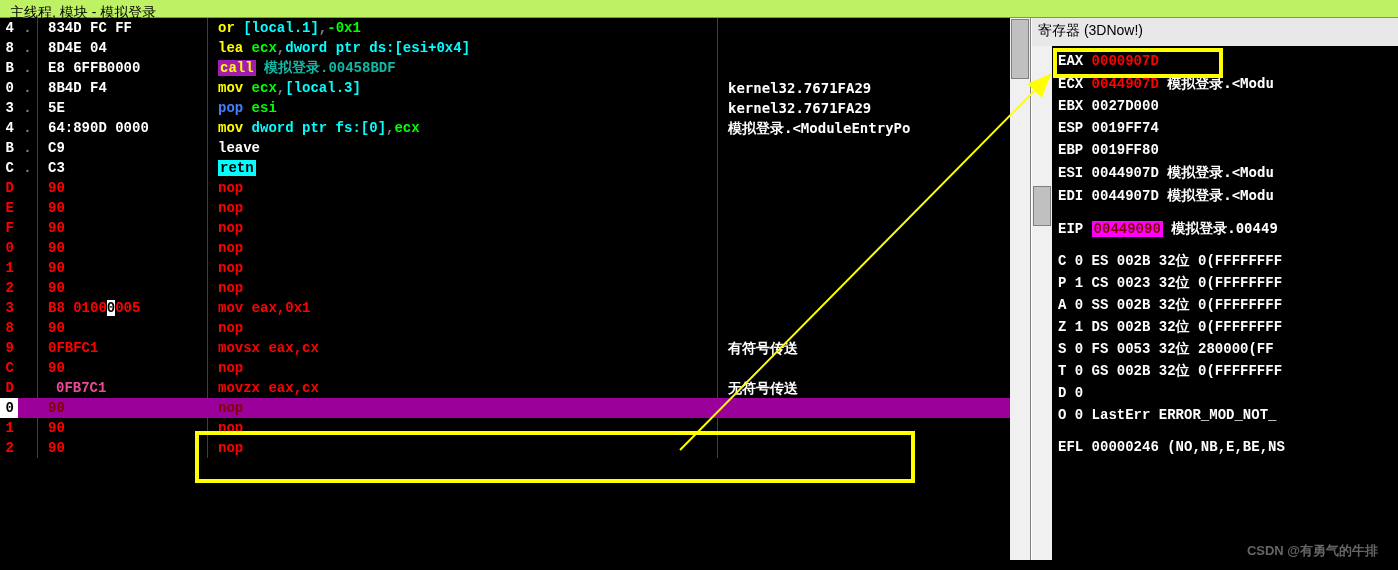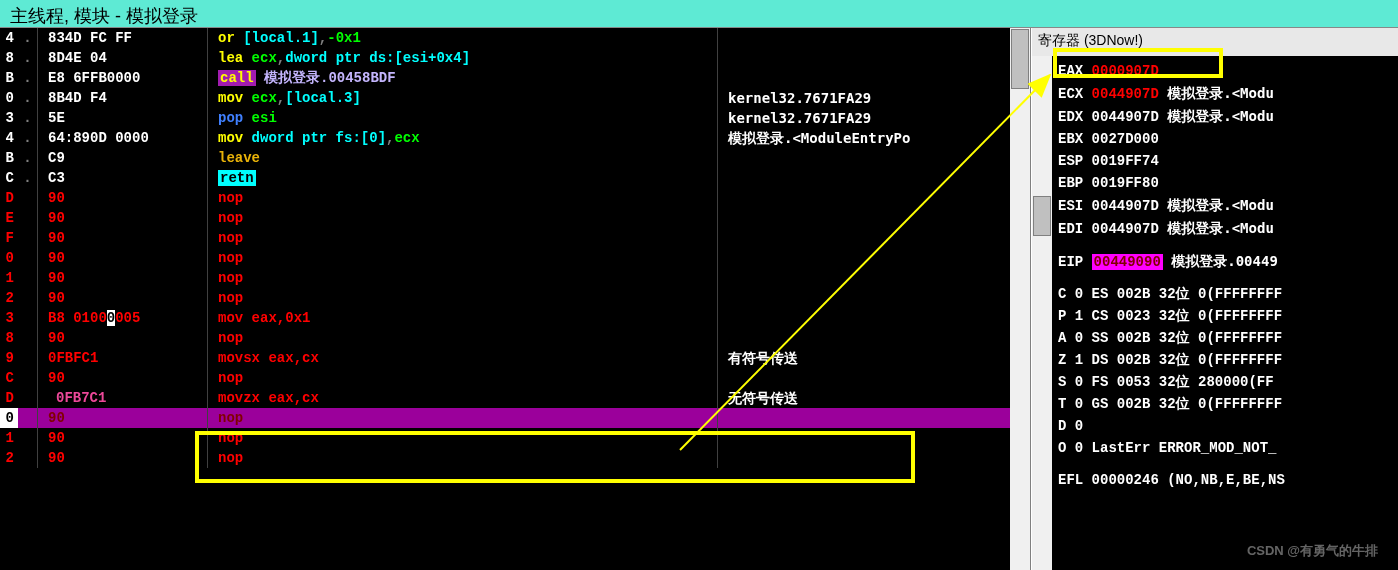--- a/index.html
+++ b/index.html
@@ -7,27 +7,27 @@
   font-family: 'Courier New', monospace;
   font-size: 14px;
   font-weight: bold;
   background: #000;
   overflow: hidden;
   width: 1398px;
   height: 570px;
   position: relative;
 }
 .titlebar {
-  background: #5eead4;
+  background: #bef264;
   color: #000;
   padding: 4px 10px;
   font-family: 'Microsoft YaHei', sans-serif;
   font-weight: normal;
-  font-size: 18px;
-  height: 28px;
+  font-size: 14px;
+  height: 18px;
   border-bottom: 1px solid #888;
 }
 .main-container {
   display: flex;
   height: 542px;
   background: #fff;
 }
 .disasm-panel {
   width: 1031px;
   background: #000;
@@ -159,21 +159,21 @@
           <div class="col-addr" style="color: rgb(255, 255, 255);">8</div>
           <div class="col-mark">.</div>
           <div class="col-bytes">8D4E 04</div>
           <div class="col-disasm"><span style="color: rgb(255, 255, 0);">lea </span><span style="color: rgb(0, 255, 0);">ecx</span><span style="color: rgb(128, 128, 128);">,</span><span style="color: rgb(0, 255, 255);">dword ptr ds:[esi+0x4]</span></div>
           <div class="col-comment"></div>
         </div>
         <div class="disasm-row">
           <div class="col-addr" style="color: rgb(255, 255, 255);">B</div>
           <div class="col-mark">.</div>
           <div class="col-bytes">E8 6FFB0000</div>
-          <div class="col-disasm"><span class="hl-red-bg">call</span><span style="color: rgb(255, 255, 255);"> </span><span style="color: #c4b5fd;">模拟登录.00458BDF</span></div>
+          <div class="col-disasm"><span class="hl-red-bg">call</span><span style="color: rgb(255, 255, 255);"> </span><span style="color: #14b8a6;">模拟登录.00458BDF</span></div>
           <div class="col-comment"></div>
         </div>
         <div class="disasm-row">
           <div class="col-addr" style="color: rgb(255, 255, 255);">0</div>
           <div class="col-mark">.</div>
           <div class="col-bytes">8B4D F4</div>
           <div class="col-disasm"><span style="color: rgb(255, 255, 0);">mov </span><span style="color: rgb(0, 255, 0);">ecx</span><span style="color: rgb(128, 128, 128);">,</span><span style="color: rgb(0, 255, 255);">[local.3]</span></div>
           <div class="col-comment">kernel32.7671FA29</div>
         </div>
         <div class="disasm-row">
@@ -187,21 +187,21 @@
           <div class="col-addr" style="color: rgb(255, 255, 255);">4</div>
           <div class="col-mark">.</div>
           <div class="col-bytes">64:890D 0000</div>
           <div class="col-disasm"><span style="color: rgb(255, 255, 0);">mov </span><span style="color: rgb(0, 255, 255);">dword ptr fs:[0]</span><span style="color: rgb(128, 128, 128);">,</span><span style="color: rgb(0, 255, 0);">ecx</span></div>
           <div class="col-comment">模拟登录.&lt;ModuleEntryPo</div>
         </div>
         <div class="disasm-row">
           <div class="col-addr" style="color: rgb(255, 255, 255);">B</div>
           <div class="col-mark">.</div>
           <div class="col-bytes">C9</div>
-          <div class="col-disasm"><span style="color: #eab308;">leave</span></div>
+          <div class="col-disasm"><span style="color: #ffffff;">leave</span></div>
           <div class="col-comment"></div>
         </div>
         <div class="disasm-row">
           <div class="col-addr" style="color: rgb(255, 255, 255);">C</div>
           <div class="col-mark">.</div>
           <div class="col-bytes">C3</div>
           <div class="col-disasm"><span class="hl-cyan-bg">retn</span></div>
           <div class="col-comment"></div>
         </div>
         <div class="disasm-row">
@@ -309,21 +309,20 @@
   </div>
 
   <div class="reg-panel">
     <div class="reg-header">寄存器 (3DNow!)</div>
     <div class="reg-scrollbar">
       <div class="reg-scroll-thumb"></div>
     </div>
     <div class="reg-content" id="reg-content">
         <div class="reg-line"><span>EAX </span><span style="color: rgb(255, 0, 0);">0000907D</span></div>
         <div class="reg-line"><span>ECX </span><span style="color: rgb(255, 0, 0);">0044907D</span><span style="font-family: &quot;Microsoft YaHei&quot;, monospace;"> 模拟登录.&lt;Modu</span></div>
-        <div class="reg-line"><span>EDX </span><span>0044907D</span><span style="font-family: &quot;Microsoft YaHei&quot;, monospace;"> 模拟登录.&lt;Modu</span></div>
         <div class="reg-line"><span>EBX </span><span>0027D000</span></div>
         <div class="reg-line"><span>ESP </span><span>0019FF74</span></div>
         <div class="reg-line"><span>EBP </span><span>0019FF80</span></div>
         <div class="reg-line"><span>ESI </span><span>0044907D</span><span style="font-family: &quot;Microsoft YaHei&quot;, monospace;"> 模拟登录.&lt;Modu</span></div>
         <div class="reg-line"><span>EDI </span><span>0044907D</span><span style="font-family: &quot;Microsoft YaHei&quot;, monospace;"> 模拟登录.&lt;Modu</span></div>
         <div style="height: 10px;"></div>
         <div class="reg-line"><span>EIP </span><span class="hl-magenta-bg">00449090</span><span style="font-family: &quot;Microsoft YaHei&quot;, monospace;"> 模拟登录.00449</span></div>
         <div style="height: 10px;"></div>
         <div class="reg-line">C 0  ES 002B 32位 0(FFFFFFFF</div>
         <div class="reg-line">P 1  CS 0023 32位 0(FFFFFFFF</div>

